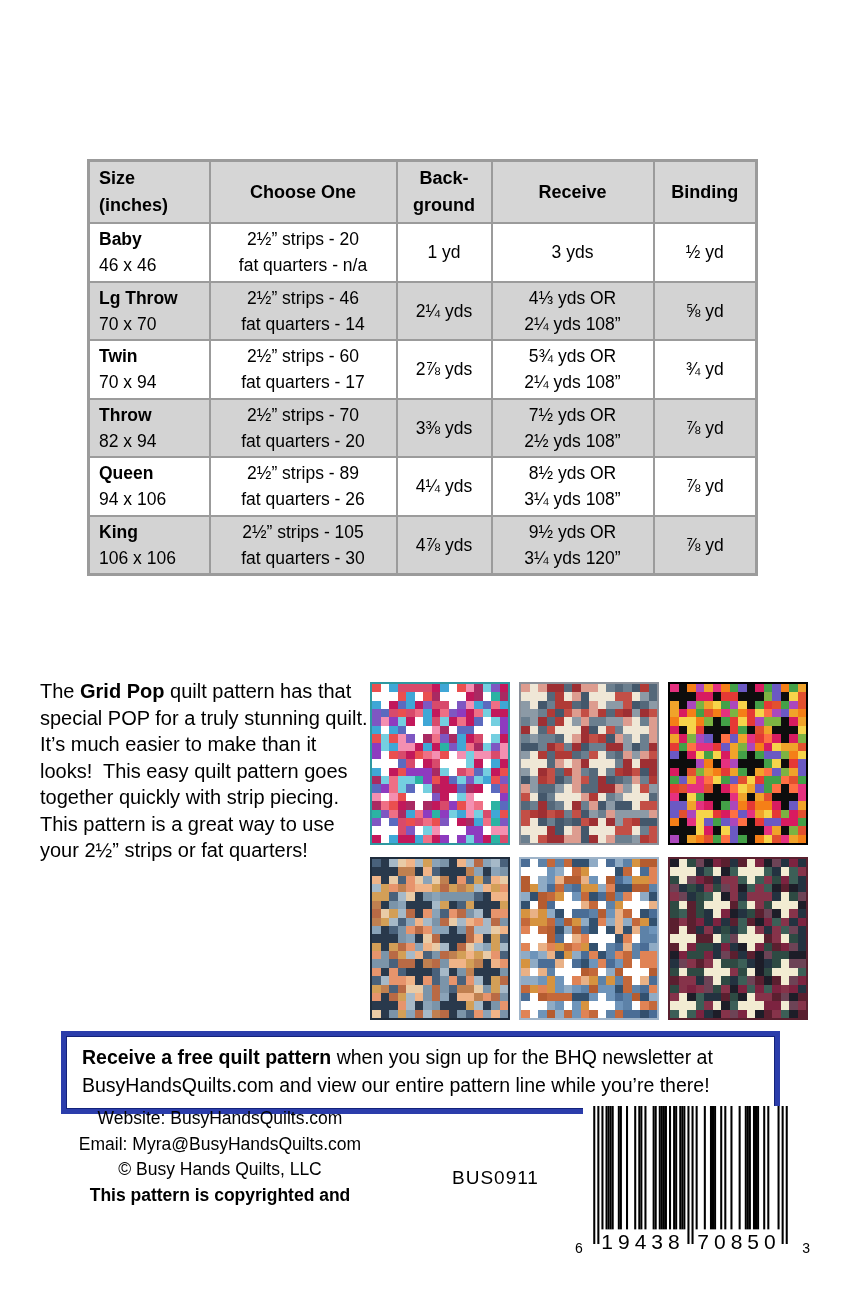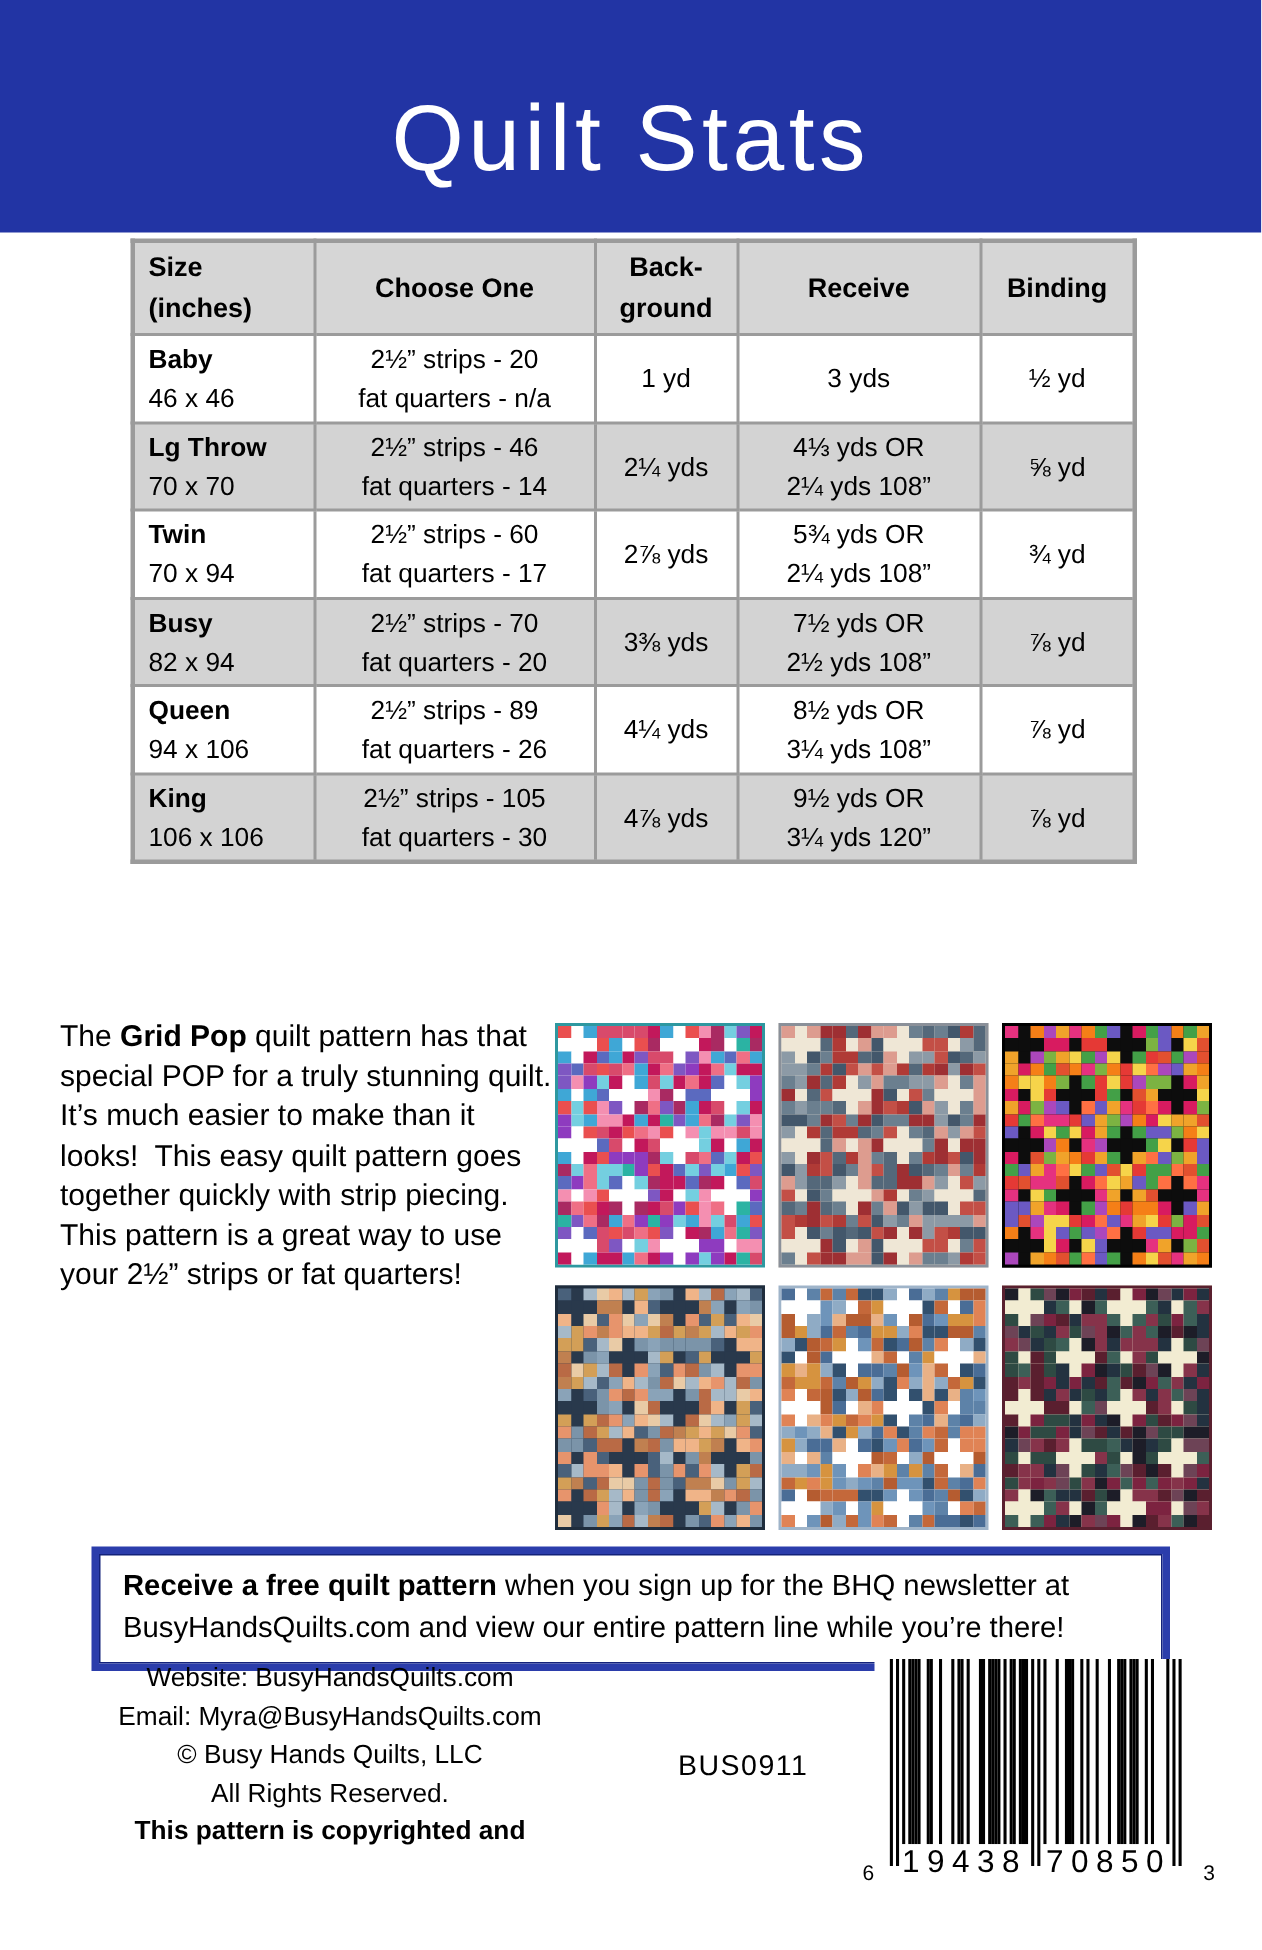--- a/index.html
+++ b/index.html
@@ -73,23 +73,20 @@
   .bc-suffix { right:-12px; top:134px; }
   .bc-group { position:absolute; top:124px; width:88px; text-align:center; font-size:21px; letter-spacing:5px; }
   .bc-left { left:16px; }
   .bc-right { left:112px; }
 </style>
 </head>
 <body>
 
 <div class="page">
 
-  <header class="banner" style="background: rgb(34, 52, 164);">
-    <h1>Quilt Stats</h1>
-  </header>
 
   <table class="stats-table">
     <colgroup>
       <col style="width:121px">
         <col style="width:187px">
         <col style="width:95px">
         <col style="width:162px">
         <col style="width:103px">
     </colgroup>
     <thead>
@@ -168,21 +165,21 @@
           <td>
             <div>5¾ yds OR</div>
             <div>2¼ yds 108”</div>
           </td>
           <td>
             <div>¾ yd</div>
           </td>
         </tr>
         <tr>
           <td class="col-size">
-            <div class="bold">Busy</div>
+            <div class="bold">Throw</div>
             <div>82 x 94</div>
           </td>
           <td>
             <div>2½” strips - 70</div>
             <div>fat quarters - 20</div>
           </td>
           <td>
             <div>3⅜ yds</div>
           </td>
           <td>
@@ -2078,21 +2075,20 @@
         <i style="background: rgb(90, 31, 47);"></i>
       </div>
     </div>
 
   <div class="newsletter"><span class="bold">Receive a free quilt pattern</span><span> when you sign up for the BHQ newsletter at BusyHandsQuilts.com and view our entire pattern line while you’re there!</span></div>
 
   <div class="footer-contact">
       <div>Website: BusyHandsQuilts.com</div>
       <div>Email: Myra@BusyHandsQuilts.com</div>
       <div>© Busy Hands Quilts, LLC</div>
-      <div>All Rights Reserved.</div>
       <div class="bold">This pattern is copyrighted and</div>
     </div>
 
   <div class="sku">BUS0911</div>
 
   <div class="barcode">
     <svg viewBox="0 0 105 66" preserveAspectRatio="none">
         <rect x="5" y="0" width="1" height="66"></rect>
         <rect x="7" y="0" width="1" height="66"></rect>
         <rect x="9" y="0" width="1" height="59"></rect>

